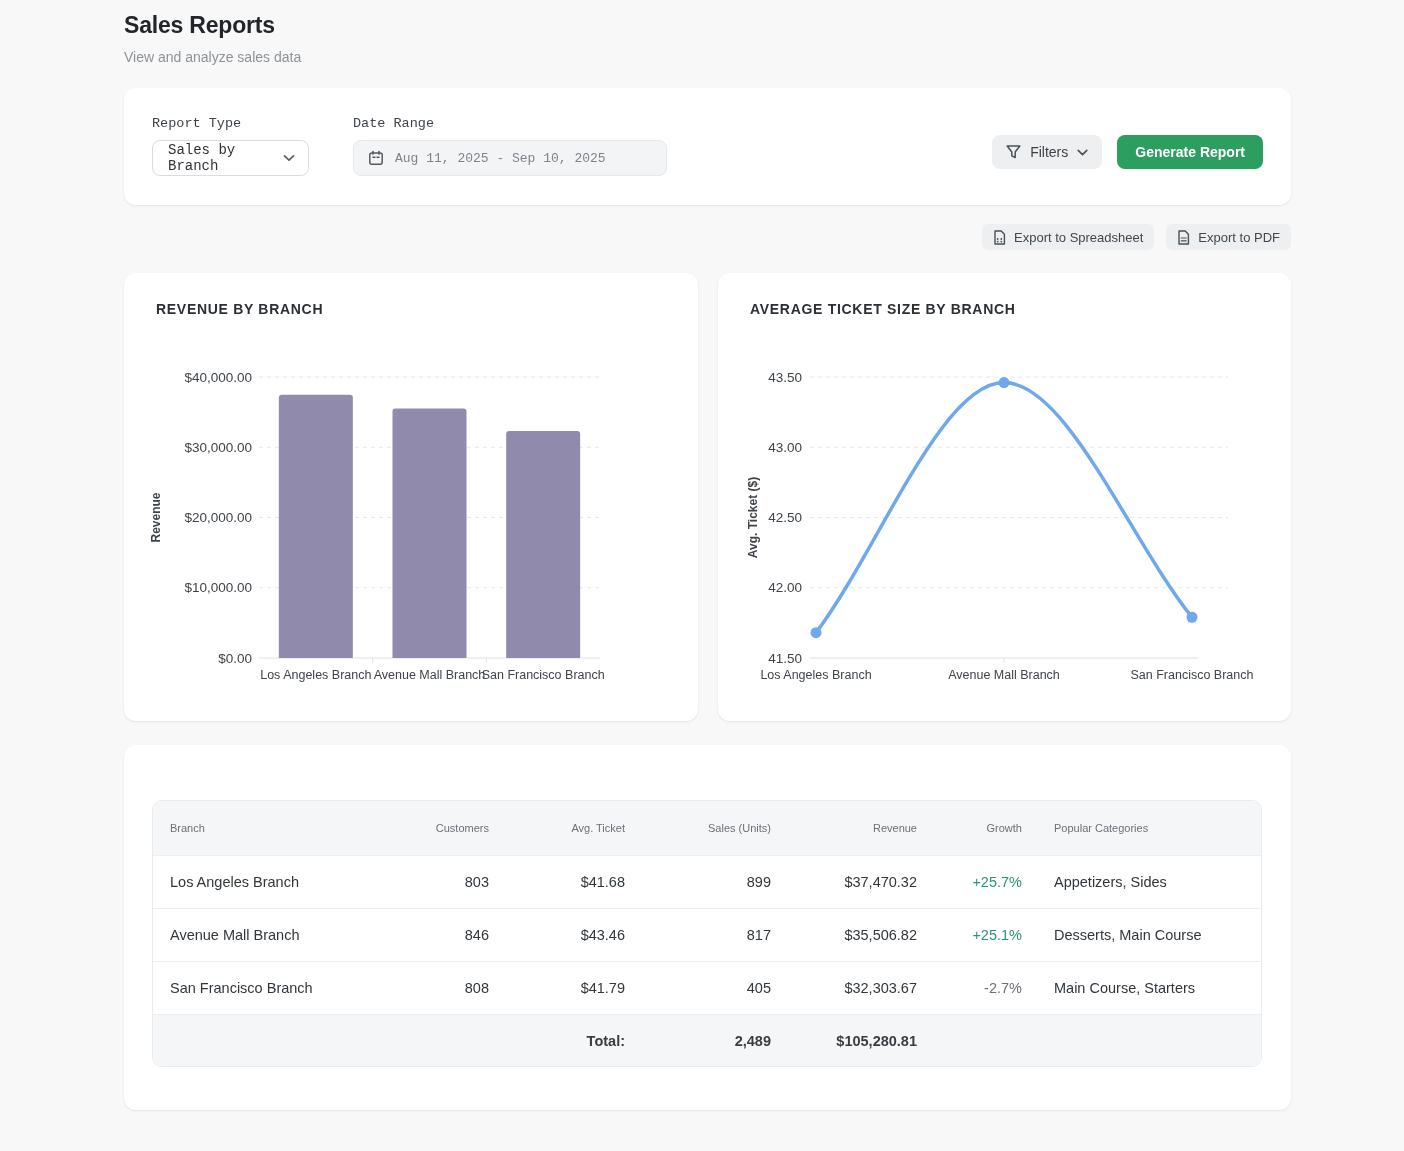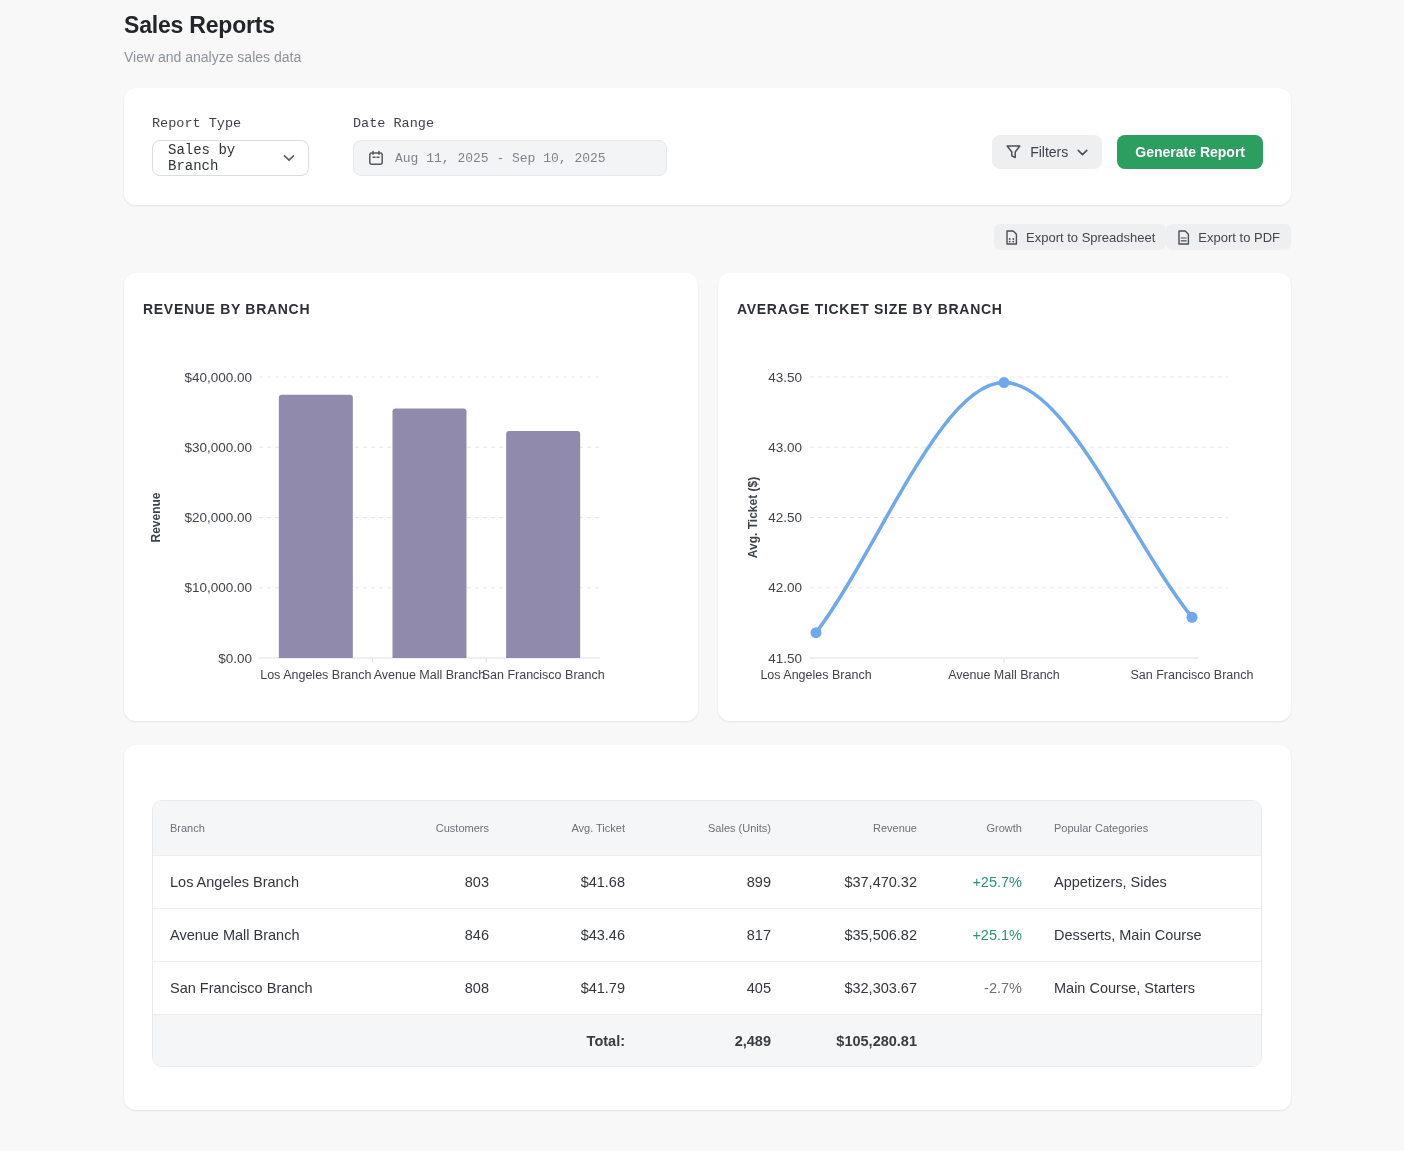--- a/index.html
+++ b/index.html
@@ -46,33 +46,33 @@
     height:34px; padding:0 14px; background:#edeff1; border:none; border-radius:8px;
     display:flex; align-items:center; gap:9px; font-size:14px; color:#3d4248;
     font-family:inherit; cursor:pointer;
   }
   .generate-btn {
     height:34px; padding:0 18px; background:#2b9e60; border:none; border-radius:8px;
     font-size:14px; font-weight:600; color:#fff; font-family:inherit; cursor:pointer;
   }
 
   
-  .export-row { margin-top:19px; display:flex; justify-content:flex-end; gap:0; }
+  .export-row { margin-top:19px; display:flex; justify-content:flex-end; gap:12px; }
   .export-btn {
     height:26px; padding:0 11px; background:#edeff1; border:none; border-radius:6px;
     display:flex; align-items:center; gap:8px; font-size:13px; color:#42474d;
     font-family:inherit; cursor:pointer;
   }
 
   
   .charts-row { margin-top:23px; display:flex; gap:20px; }
   .chart-card { width:574px; height:448px; position:relative; }
   .chart-card.right { width:573px; }
   .chart-title {
-    position:absolute; top:28px; left:19px;
+    position:absolute; top:28px; left:32px;
     font-size:14px; font-weight:700; color:#2c3035; letter-spacing:.05em;
   }
   .chart-svg-holder { position:absolute; left:0; top:62px; }
 
   
   .table-card { margin-top:24px; height:365px; padding:28px; }
   .table-title { font-size:14px; font-weight:700; color:#2c3035; letter-spacing:.05em; }
   .table-wrap {
     margin-top:27px; width:1110px;
     border:1px solid #e8eaed; border-radius:10px; overflow:hidden; background:#fff;

